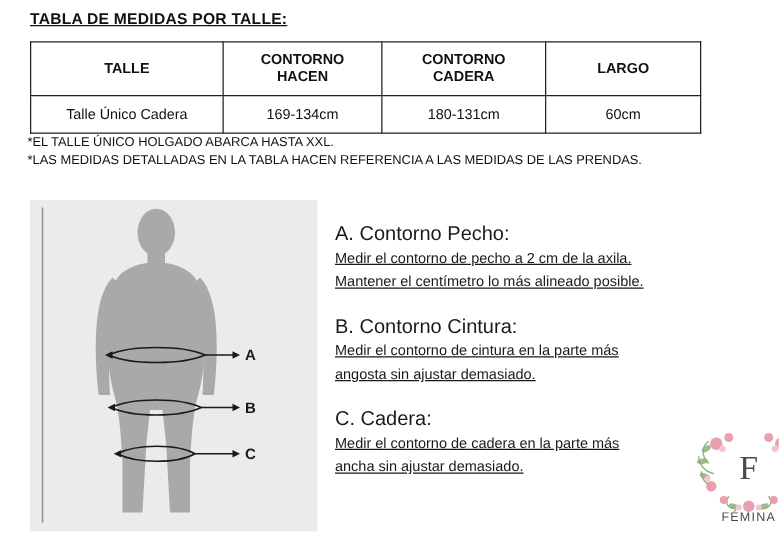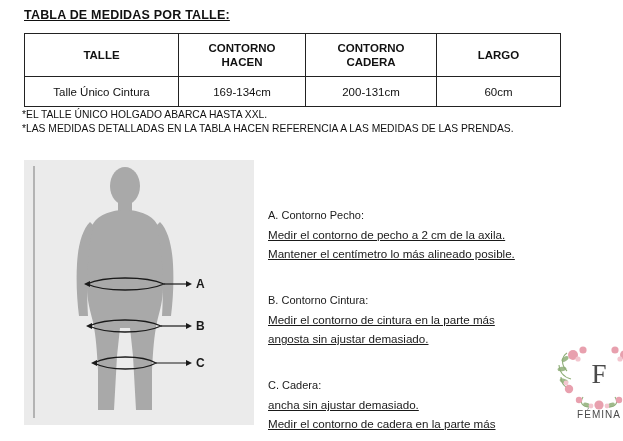--- a/index.html
+++ b/index.html
@@ -98,24 +98,23 @@
   .instructions {
     position: absolute;
     left: 268px;
     top: 178px;
     width: 290px;
   }
   .instr-block {
     margin-bottom: 17px;
   }
   .instr-head {
-    font-size: 11px;
+    font-size: 16px;
     color: #1a1a1a;
     line-height: 19px;
-    margin-top: 28px;
   }
   .instr-line {
     font-size: 11.6px;
     color: #1a1a1a;
     line-height: 19px;
     text-decoration: underline;
   }
   
   .logo {
     position: absolute;
@@ -169,23 +168,23 @@
           <div>CONTORNO</div>
           <div>CADERA</div>
         </th>
         <th class="col-largo">
           <div>LARGO</div>
         </th>
       </tr>
     </thead>
     <tbody>
       <tr>
-        <td>Talle Único Cintura</td>
+        <td>Talle Único Cadera</td>
         <td>169-134cm</td>
-        <td>200-131cm</td>
+        <td>180-131cm</td>
         <td>60cm</td>
       </tr>
     </tbody>
   </table>
 
   <div class="notes">
     <div class="note">*EL TALLE ÚNICO HOLGADO ABARCA HASTA XXL.</div>
     <div class="note">*LAS MEDIDAS DETALLADAS EN LA TABLA HACEN REFERENCIA A LAS MEDIDAS DE LAS PRENDAS.</div>
   </div>
 
@@ -252,22 +251,22 @@
       <div class="instr-line">Medir el contorno de pecho a 2 cm de la axila.</div>
       <div class="instr-line">Mantener el centímetro lo más alineado posible.</div>
     </div>
     <div class="instr-block">
       <div class="instr-head">B. Contorno Cintura:</div>
       <div class="instr-line">Medir el contorno de cintura en la parte más</div>
       <div class="instr-line">angosta sin ajustar demasiado.</div>
     </div>
     <div class="instr-block">
       <div class="instr-head">C. Cadera:</div>
+      <div class="instr-line">Medir el contorno de cadera en la parte más</div>
       <div class="instr-line">ancha sin ajustar demasiado.</div>
-      <div class="instr-line">Medir el contorno de cadera en la parte más</div>
     </div>
   </div>
 
   <div class="logo">
     <div class="logo-wreath">
       <svg width="92" height="66" viewBox="0 0 92 66">
 
         <g stroke="#8fae79" stroke-width="1.1" fill="none">
           <path d="M14 26 C 8 20, 8 12, 14 8"></path>
           <path d="M18 34 C 10 32, 6 26, 6 20"></path>

